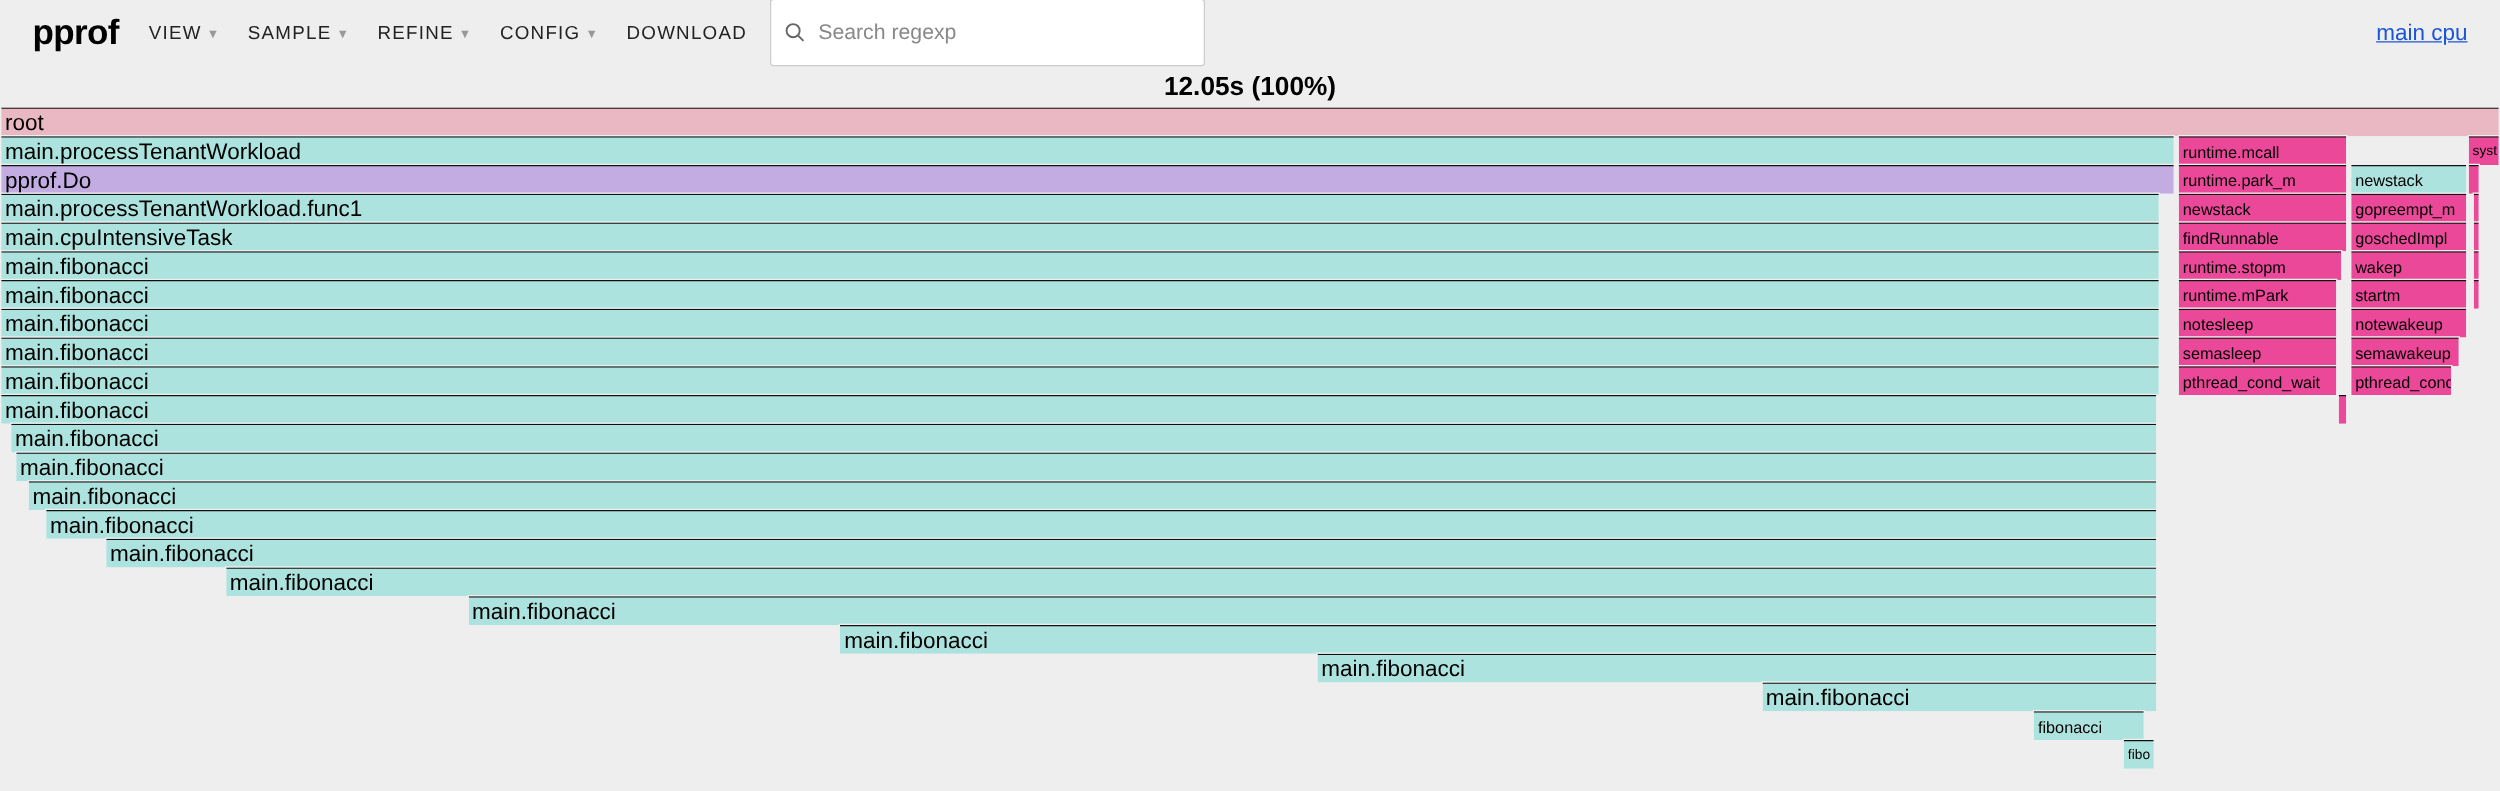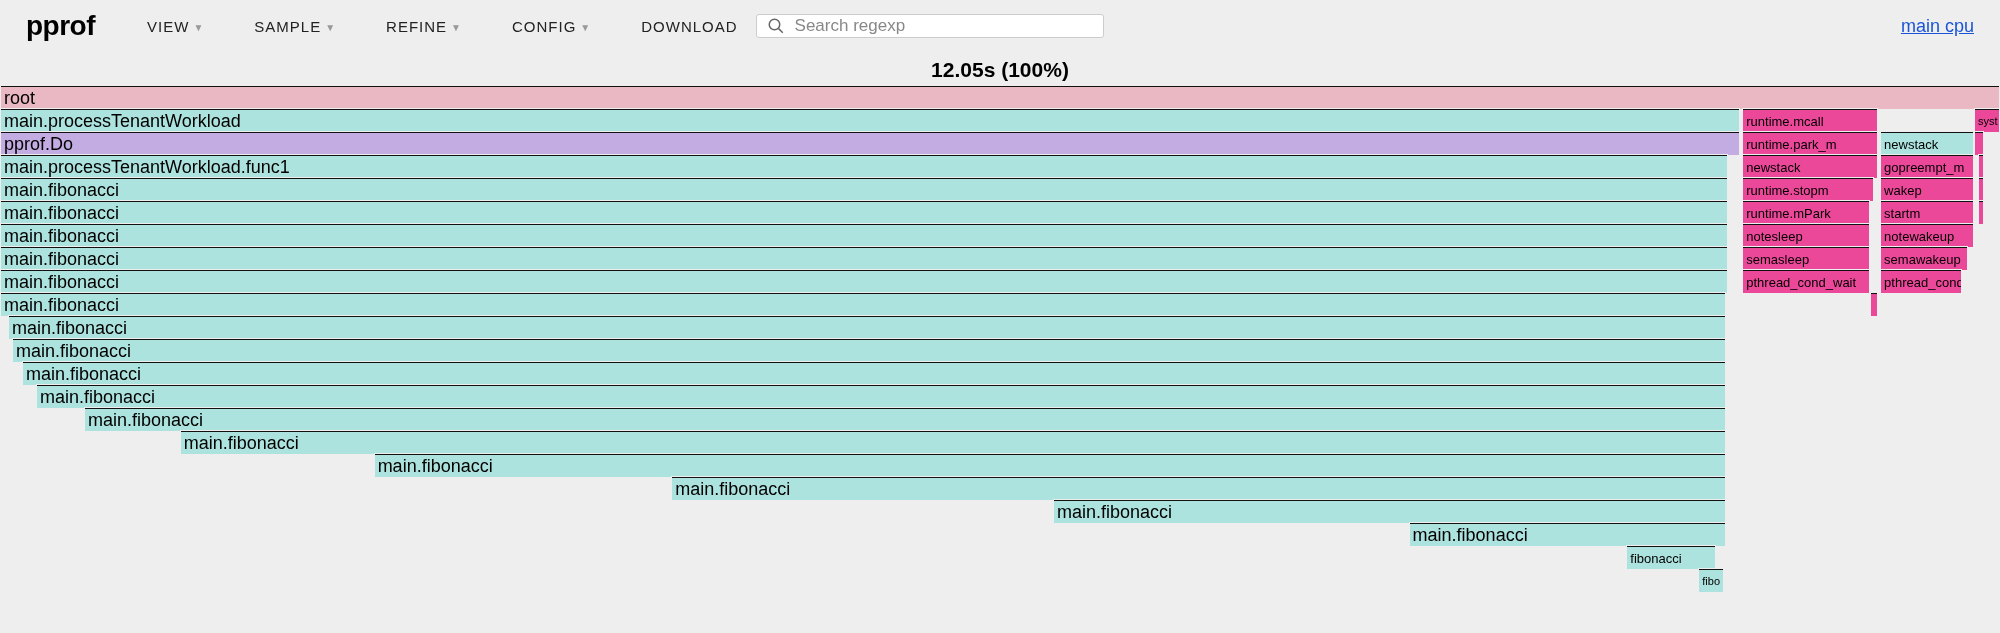--- a/index.html
+++ b/index.html
@@ -28,36 +28,35 @@
   }
   .menu-item {
     display: flex;
     align-items: center;
     gap: 4px;
     font-size: 15px;
     letter-spacing: 1px;
     color: #222;
     cursor: pointer;
     padding: 4px 4px;
-    margin-left: 28px;
   }
   .menu-item .chev {
     font-size: 10px;
     color: #999;
     display: inline-block;
     transform: translateY(1px);
   }
   .search-wrap {
     display: flex;
     align-items: center;
     background: #fff;
     border: 1px solid #ccc;
     border-radius: 3px;
     width: 348px;
-    height: 24px;
+    height: 54px;
     padding: 0 10px;
     gap: 8px;
   }
   .search-wrap .sicon {
     width: 18px; height: 18px;
     display: inline-flex;
     align-items: center; justify-content: center;
     color: #666;
   }
   .search-wrap input {
@@ -171,20 +170,26 @@
       <div class="box c-teal small" style="left: 94.1%; width: 4.6%;">newstack</div>
       <div class="box c-salmon tiny" style="left: 98.8%; width: 0.4%;"></div>
     </div>
     <div class="row">
       <div class="box c-teal" style="left: 0%; width: 86.4%;">main.processTenantWorkload.func1</div>
       <div class="box c-salmon small" style="left: 87.2%; width: 6.7%;">newstack</div>
       <div class="box c-salmon small" style="left: 94.1%; width: 4.6%;">gopreempt_m</div>
       <div class="box c-salmon tiny" style="left: 99%; width: 0.2%;"></div>
     </div>
     <div class="row">
+      <div class="box c-teal" style="left: 0%; width: 86.4%;">main.cpuIntensiveTask</div>
+      <div class="box c-salmon small" style="left: 87.2%; width: 6.7%;">findRunnable</div>
+      <div class="box c-salmon small" style="left: 94.1%; width: 4.6%;">goschedImpl</div>
+      <div class="box c-salmon tiny" style="left: 99%; width: 0.2%;"></div>
+    </div>
+    <div class="row">
       <div class="box c-teal" style="left: 0%; width: 86.4%;">main.fibonacci</div>
       <div class="box c-salmon small" style="left: 87.2%; width: 6.5%;">runtime.stopm</div>
       <div class="box c-salmon small" style="left: 94.1%; width: 4.6%;">wakep</div>
       <div class="box c-salmon tiny" style="left: 99%; width: 0.2%;"></div>
     </div>
     <div class="row">
       <div class="box c-teal" style="left: 0%; width: 86.4%;">main.fibonacci</div>
       <div class="box c-salmon small" style="left: 87.2%; width: 6.3%;">runtime.mPark</div>
       <div class="box c-salmon small" style="left: 94.1%; width: 4.6%;">startm</div>
       <div class="box c-salmon tiny" style="left: 99%; width: 0.2%;"></div>

